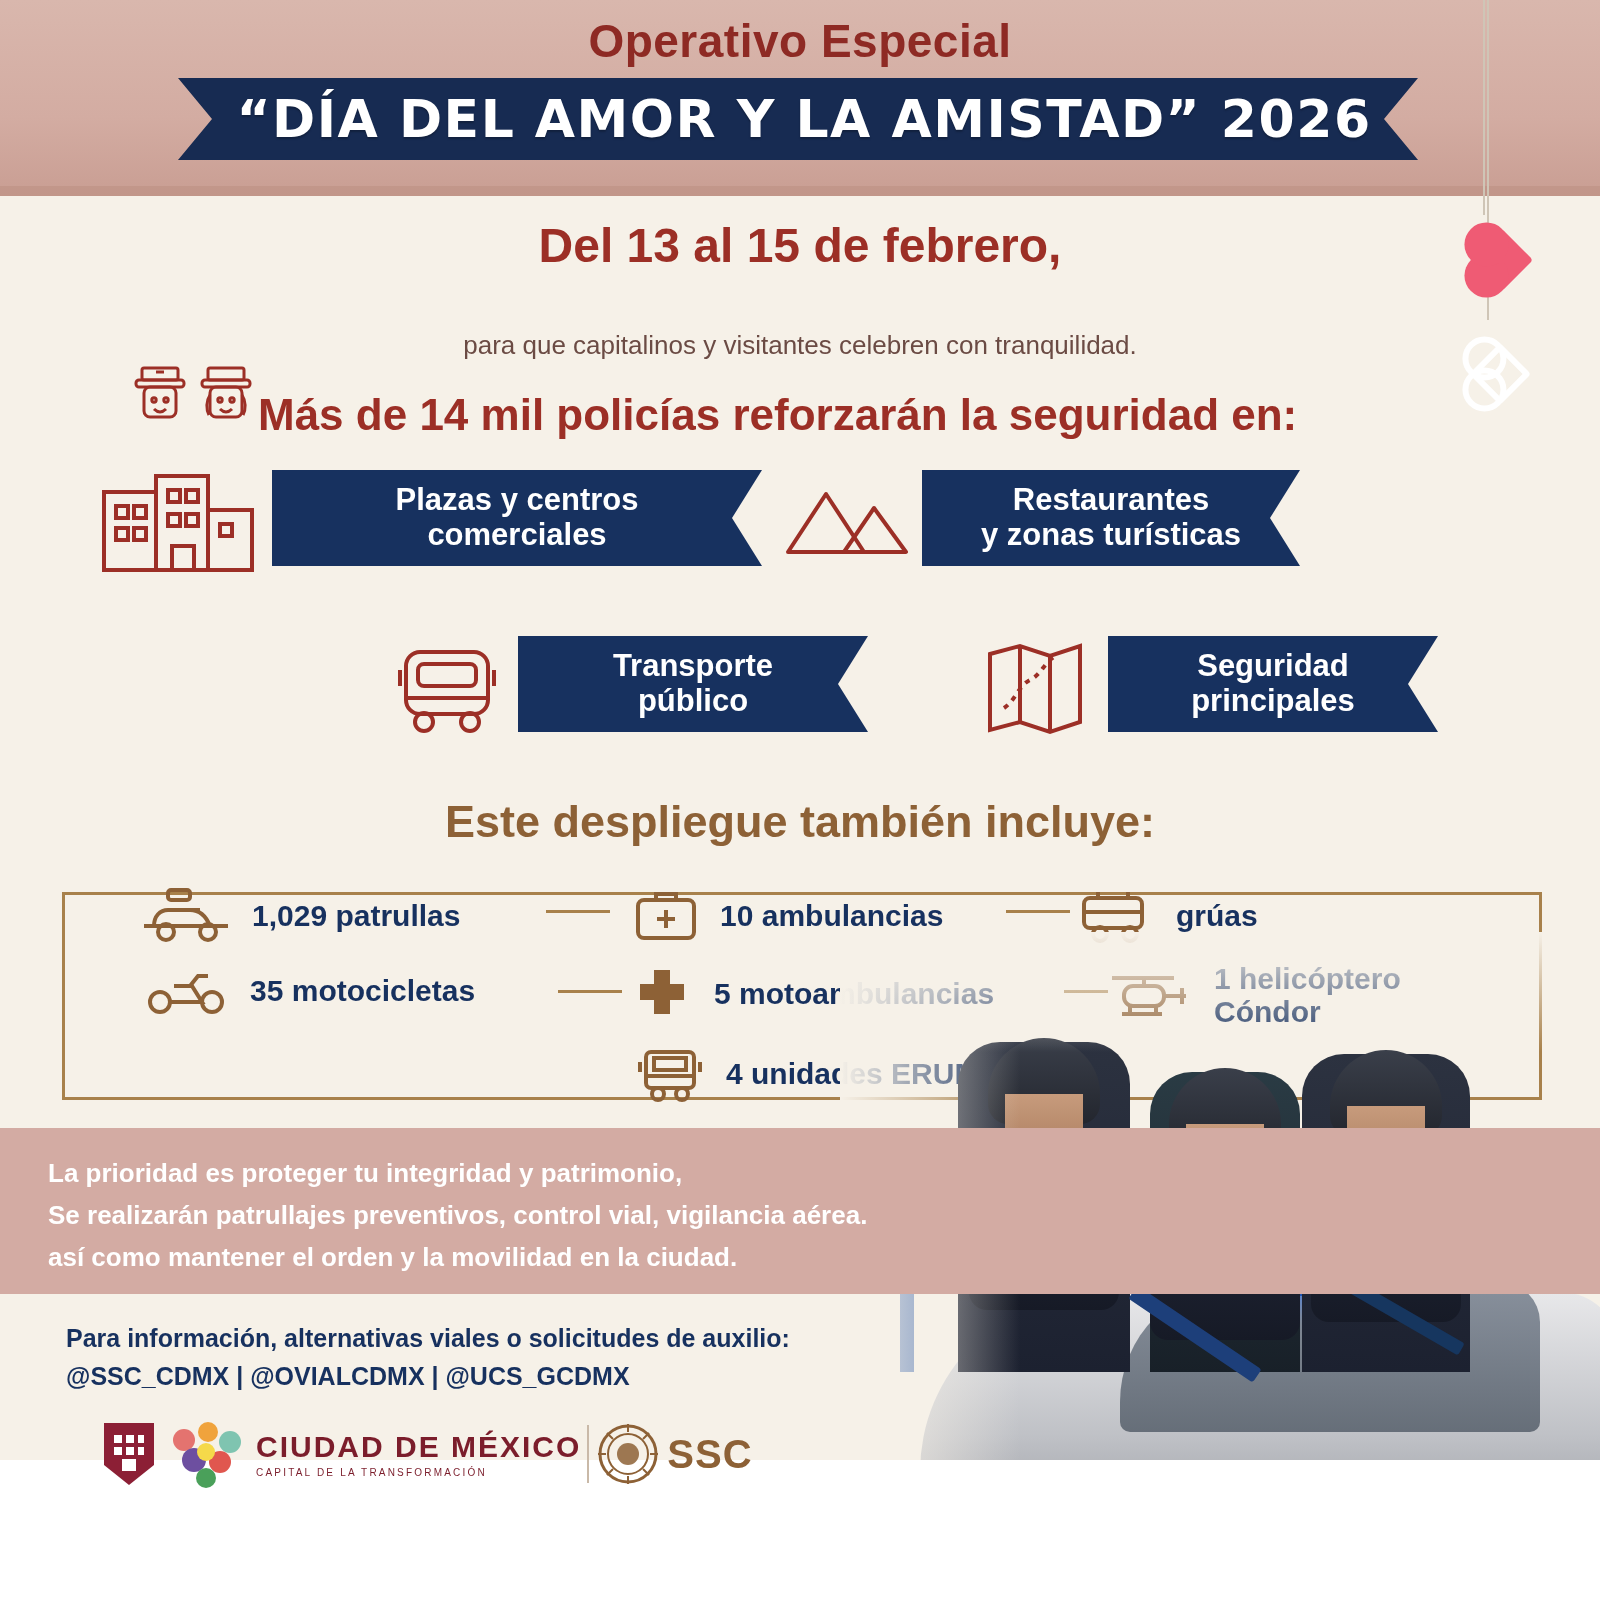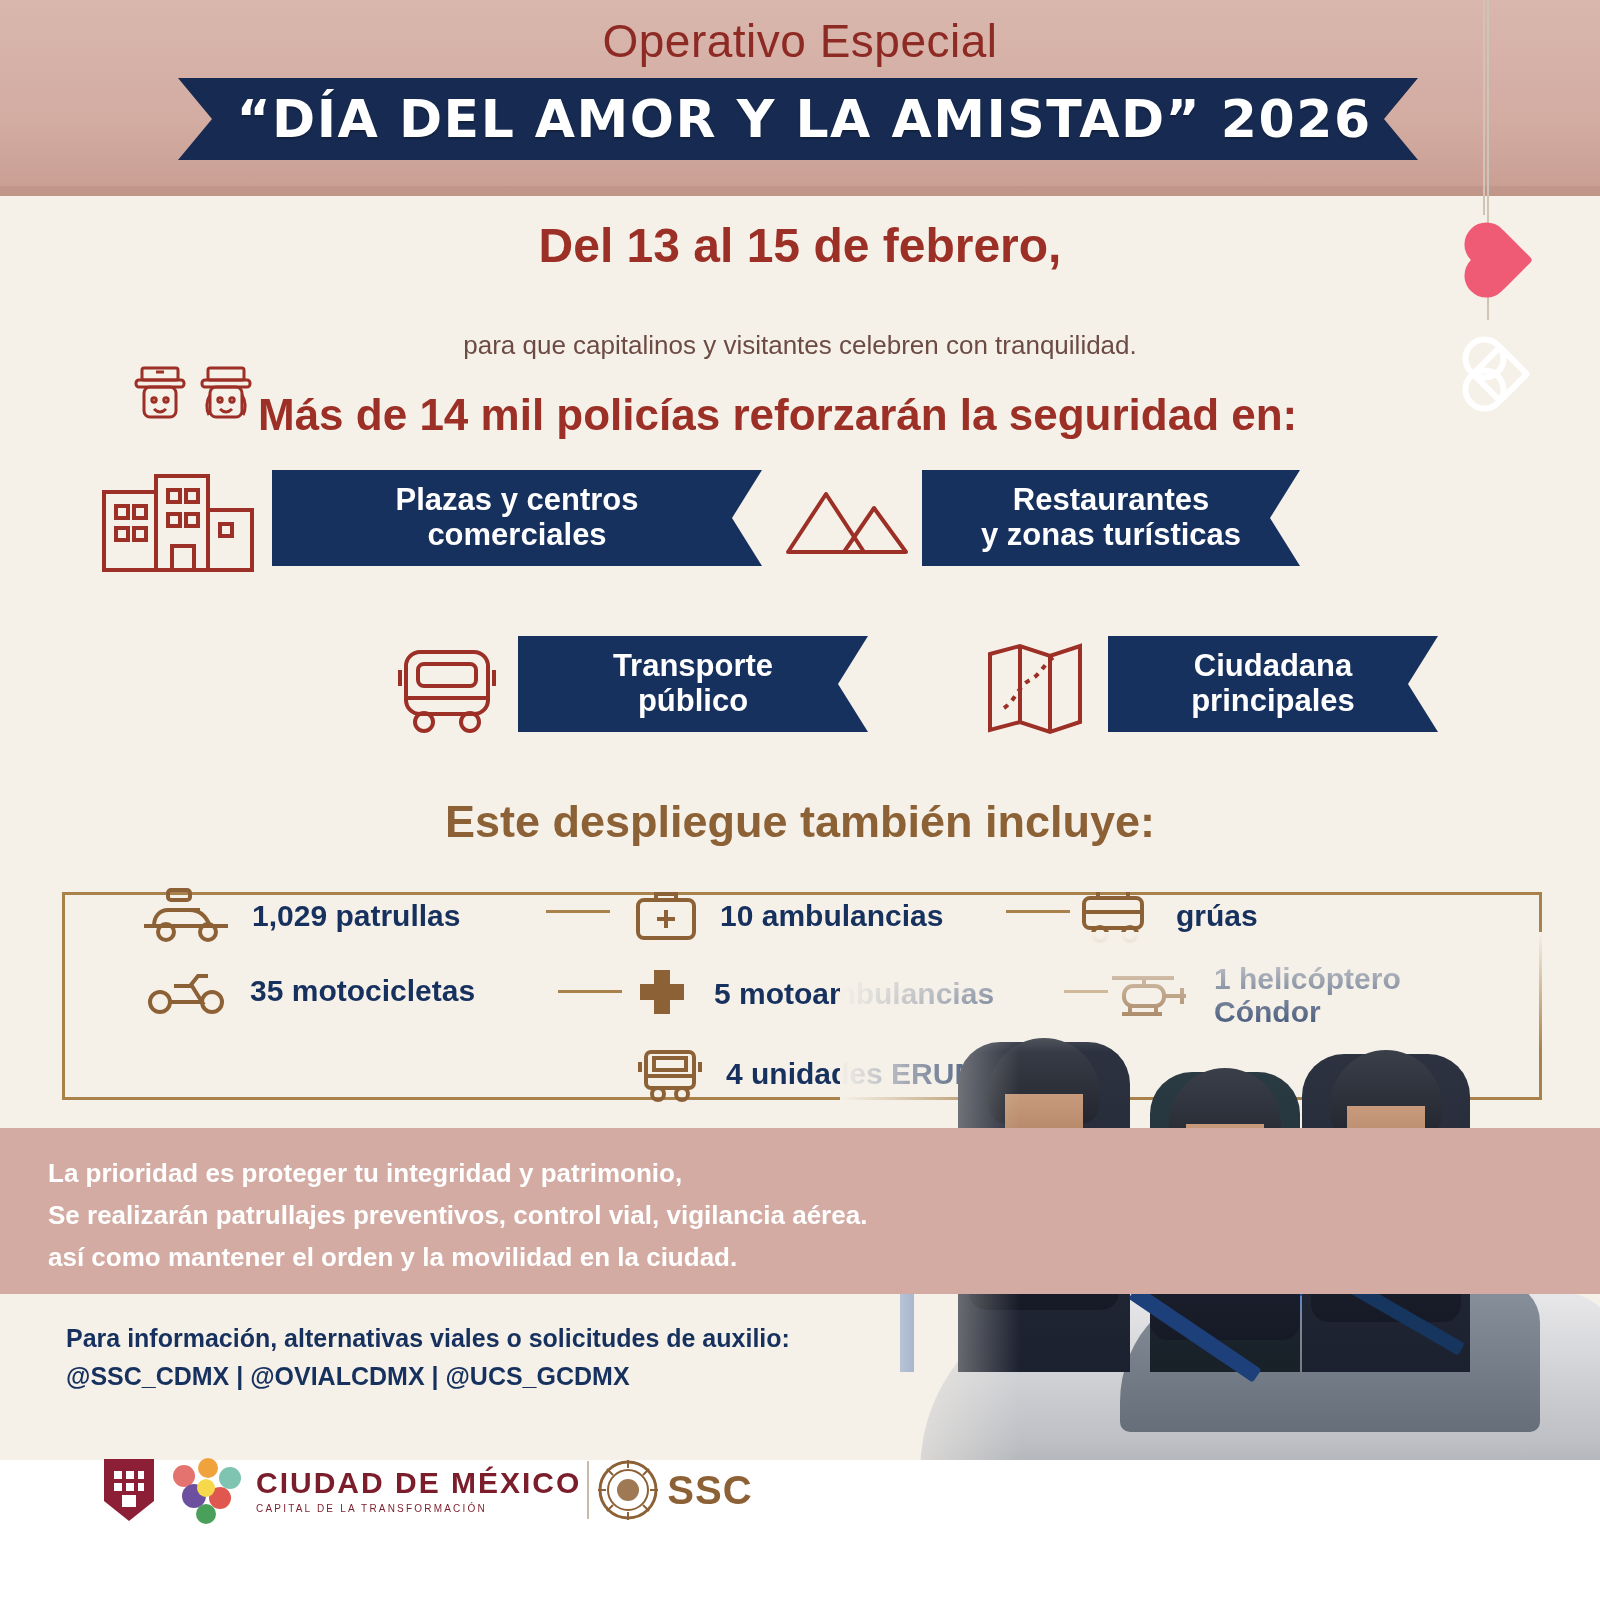--- a/index.html
+++ b/index.html
@@ -22,21 +22,21 @@
     background: linear-gradient(180deg,#d9b7ad 0%, #d3aca2 60%, #c99e93 100%);
   }
   .top-band:after{
     content:"";
     position:absolute; left:0; bottom:0; width:100%; height:10px;
     background:#b98d80; opacity:.5;
   }
   .kicker {
     position: absolute; top: 14px; left: 0; width: 100%;
     text-align: center;
-    font-size: 46px; font-weight: normal; color: #8e2a24;
+    font-size: 46px; font-weight: bold; color: #8e2a24;
     letter-spacing: .5px;
   }
   .ribbon {
     position: absolute; top: 78px; left: 178px; width: 1240px; height: 82px;
     background: #172b52;
     color: #fff;
     display: flex; align-items: center; justify-content: center;
     clip-path: polygon(0 0, 100% 0, calc(100% - 34px) 50%, 100% 100%, 0 100%, 34px 50%);
     box-shadow: 0 3px 0 rgba(0,0,0,.18);
   }
@@ -157,21 +157,21 @@
     position: absolute; top: 1320px; left: 66px;
     color: #17315f; font-size: 25px; font-weight: bold; line-height: 1.5;
   }
 
   
   .footer {
     position: absolute; bottom: 0; left: 0; width: 100%; height: 140px;
     background: #ffffff;
   }
   .footer-inner{
-    position:absolute; top: 1452px; left: 100px;
+    position:absolute; top: 1416px; left: 100px;
     display:flex; align-items:center; gap: 6px;
   }
   .cdmx-text { color:#7b1d2b; }
   .cdmx-text .l1 { font-size: 30px; font-weight: bold; letter-spacing: 2px; }
   .cdmx-text .l2 { font-size: 10px; letter-spacing: 2.2px; margin-top:3px;}
   .divider-v { width:2px; height:58px; background:#c9b9a8; }
   .ssc-text { font-size: 40px; font-weight: bold; color:#8d6136; letter-spacing:1px;}
 
   
   .photo {
@@ -362,21 +362,21 @@
     </div>
   </div>
   <div class="cat tail-r" id="cat3">
     <div>
       <div>Transporte</div>
       <div>público</div>
     </div>
   </div>
   <div class="cat tail-r" id="cat4">
     <div>
-      <div>Ciudadana</div>
+      <div>Seguridad</div>
       <div>principales</div>
     </div>
   </div>
 
   <div class="includes-title">Este despliegue también incluye:</div>
   <div class="includes-box"></div>
 
   <div class="dash" id="d1"></div>
   <div class="dash" id="d2"></div>
   <div class="dash" id="d3"></div>

